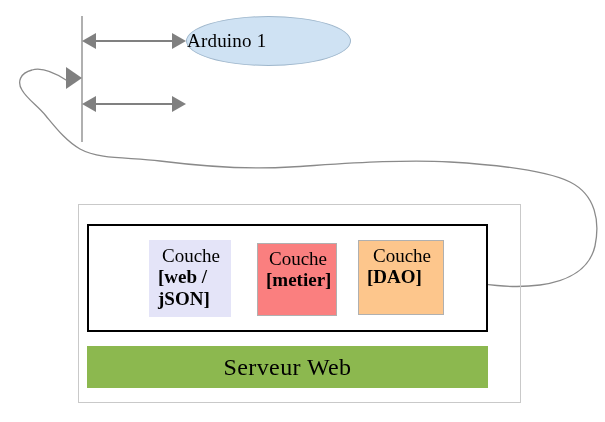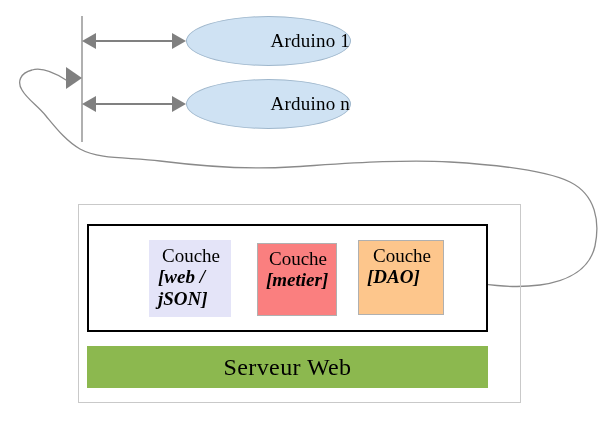--- a/index.html
+++ b/index.html
@@ -25,21 +25,21 @@
     width: 605px;
     height: 422px;
     pointer-events: none;
   }
 
   
   .node-ellipse {
     position: absolute;
     display: flex;
     align-items: center;
-    justify-content: flex-end;
+    justify-content: flex-start;
     border-radius: 50%;
     background: #cfe2f3;
     border: 1px solid #9fb7cc;
     box-sizing: border-box;
     font-family: "Liberation Serif", serif;
     font-size: 19px;
     color: #000000;
     letter-spacing: 0.2px;
   }
   #arduino-1 { left: 186px; top: 16px;  width: 165px; height: 50px; }
@@ -84,21 +84,20 @@
   }
   .couche-box .couche-title {
     font-weight: normal;
     align-self: center;
     white-space: nowrap;
   }
   .couche-box .couche-tag {
     font-weight: bold;
     align-self: flex-start;
     white-space: pre-line;
-    font-style: italic;
   }
 
   #couche-web {
     left: 149px; top: 240px; width: 82px; height: 77px;
     background: #e4e4f8;
     border-color: #e4e4f8;
     justify-content: flex-start;
     padding-top: 4px;
   }
   #couche-metier {
@@ -175,23 +174,20 @@
              C 500,165 545,170 570,182
              C 596,195 600,222 595,246
              C 590,268 570,281 540,285
              C 510,289 480,284 466,280"></path>
   </svg>
 
   <div id="arduino-1" class="node-ellipse">
     <span>Arduino 1</span>
   </div>
 
-  <div id="arduino-n" class="node-ellipse">
-    <span>Arduino n</span>
-  </div>
 
   <div id="server-container"></div>
 
   <div id="layers-box"></div>
 
   <div id="couche-web" class="couche-box">
     <span class="couche-title">Couche</span>
     <span class="couche-tag">[web /
 jSON]</span>
   </div>

